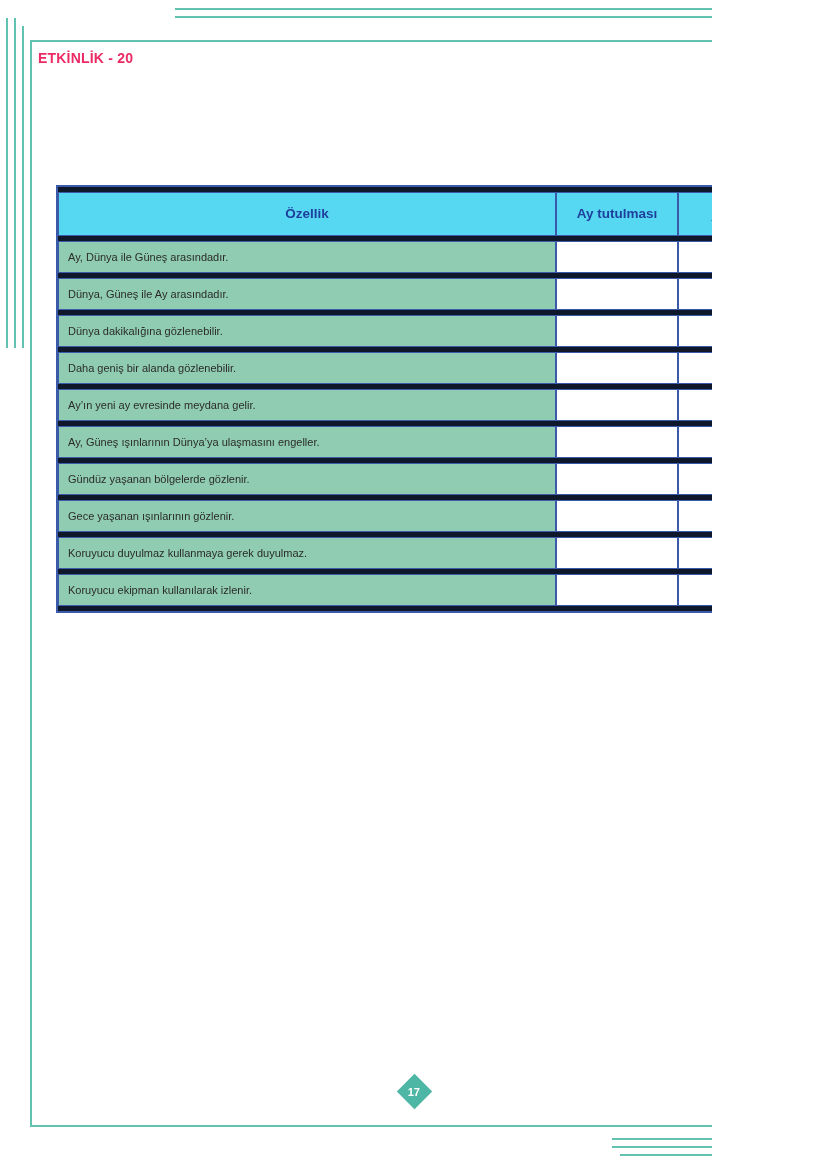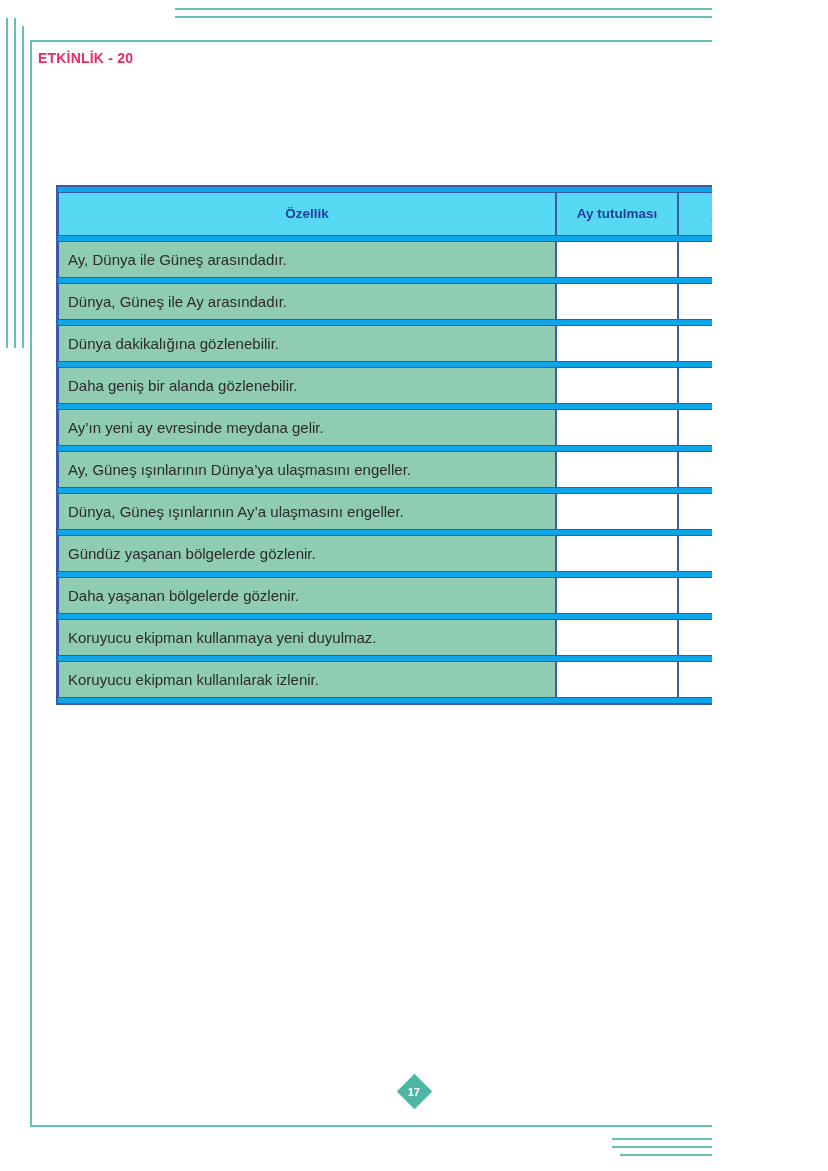--- a/index.html
+++ b/index.html
@@ -35,33 +35,33 @@
   .activity-title{position:absolute;left:38px;top:50px;
     color:var(--title-red);font-size:14px;font-weight:bold;letter-spacing:.2px;}
 
   .instruction{position:absolute;left:38px;top:103px;width:742px;
     font-size:13.5px;font-weight:bold;color:#1c1c1c;line-height:1.65;
     text-indent:27px;}
   .instruction .check{color:var(--table-border-blue);font-weight:bold;padding:0 2px;}
 
   .table-wrap{position:absolute;left:56px;top:185px;width:745px;}
   table.eclipse-table{width:100%;border-collapse:separate;border-spacing:0 5px;
-    border:2px solid var(--table-border-blue);background:#0ea5e9;}
+    border:2px solid var(--table-border-blue);background:#0f172a;}
   .eclipse-table th{
     background:var(--header-cyan);color:var(--header-text-blue);
     font-size:13.5px;font-weight:bold;text-align:center;
     border:1px solid var(--table-border-blue);
     padding:4px 4px;height:40px;vertical-align:middle;}
   .eclipse-table th.col-feature{width:auto;}
   .eclipse-table th.col-ay{width:122px;margin-top:32px;}
   .eclipse-table th.col-gunes{width:121px;font-family:Liberation Serif, serif;}
   .eclipse-table th.col-gunes span{display:inline-block;max-width:74px;line-height:1.25;}
   .eclipse-table td{border:1px solid var(--table-border-blue);vertical-align:middle;}
   .eclipse-table td.feature-cell{
-    background:var(--row-green);color:#2b2b2b;font-size:15px;
+    background:var(--row-green);color:#2b2b2b;font-size:11px;
     padding:9px 9px;text-align:left;}
   .eclipse-table td.check-cell{background:#ffffff;cursor:pointer;}
 
   .page-badge{position:absolute;left:402px;top:1079px;width:25px;height:25px;
     background:var(--page-badge-teal);transform:rotate(45deg);
     display:flex;align-items:center;justify-content:center;}
   .page-badge span{transform:rotate(-45deg);color:#ffffff;
     font-size:11px;font-weight:bold;}
 </style>
 </head>
@@ -119,36 +119,31 @@
             <td class="feature-cell">Ay’ın yeni ay evresinde meydana gelir.</td>
             <td class="check-cell"></td>
             <td class="check-cell"></td>
           </tr>
           <tr>
             <td class="feature-cell">Ay, Güneş ışınlarının Dünya’ya ulaşmasını engeller.</td>
             <td class="check-cell"></td>
             <td class="check-cell"></td>
           </tr>
           <tr>
-            <td class="feature-cell">Dünya, Güneş ışınlarının Ay’a ulaşmasını engeller.</td>
-            <td class="check-cell"></td>
-            <td class="check-cell"></td>
-          </tr>
-          <tr>
             <td class="feature-cell">Gündüz yaşanan bölgelerde gözlenir.</td>
             <td class="check-cell"></td>
             <td class="check-cell"></td>
           </tr>
           <tr>
-            <td class="feature-cell">Daha yaşanan bölgelerde gözlenir.</td>
+            <td class="feature-cell">Gece yaşanan ışınlarının gözlenir.</td>
             <td class="check-cell"></td>
             <td class="check-cell"></td>
           </tr>
           <tr>
-            <td class="feature-cell">Koruyucu ekipman kullanmaya yeni duyulmaz.</td>
+            <td class="feature-cell">Koruyucu duyulmaz kullanmaya gerek duyulmaz.</td>
             <td class="check-cell"></td>
             <td class="check-cell"></td>
           </tr>
           <tr>
             <td class="feature-cell">Koruyucu ekipman kullanılarak izlenir.</td>
             <td class="check-cell"></td>
             <td class="check-cell"></td>
           </tr>
         </tbody>
     </table>

